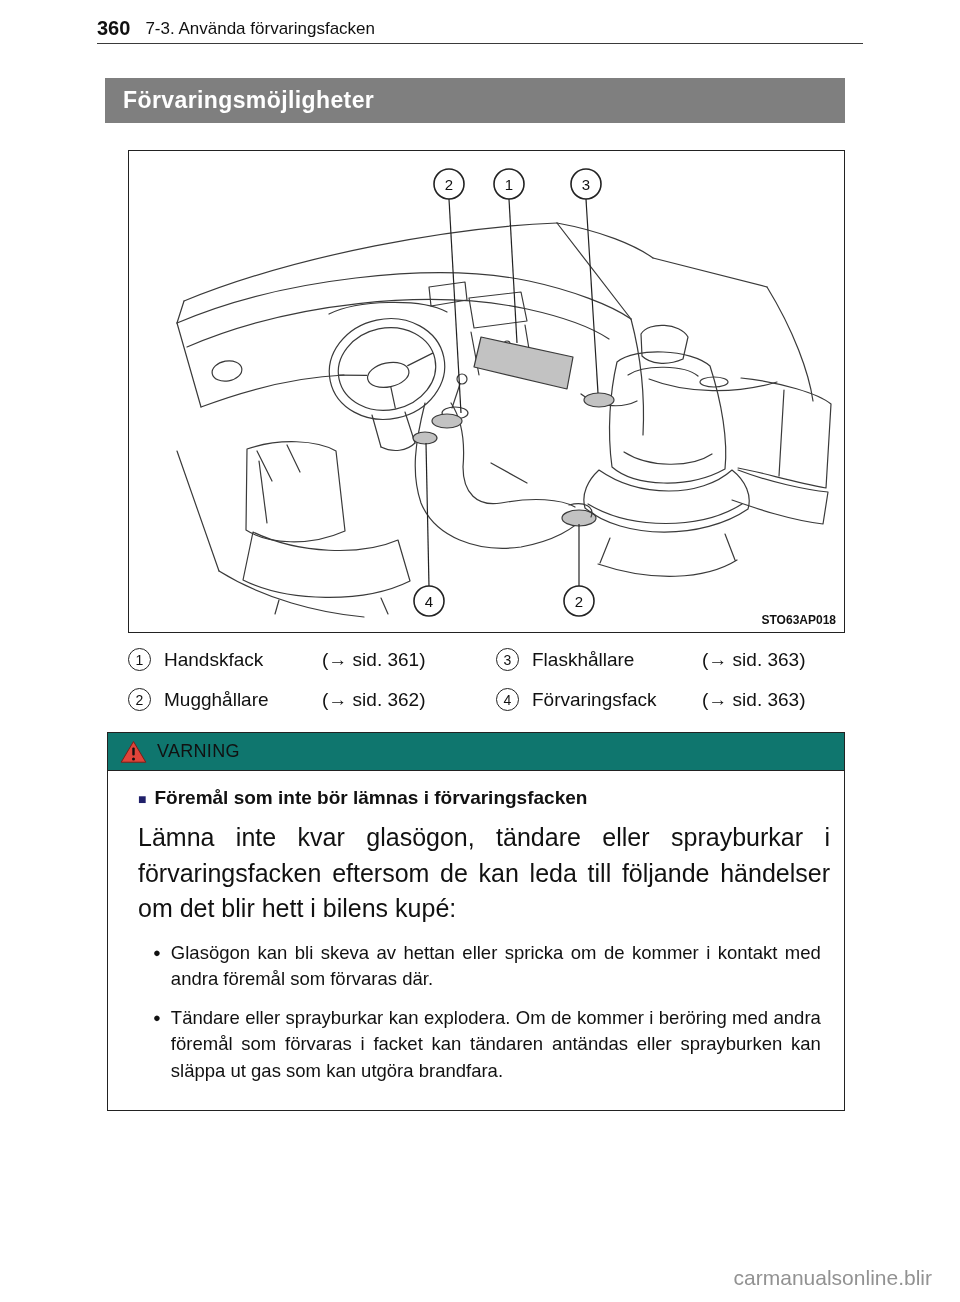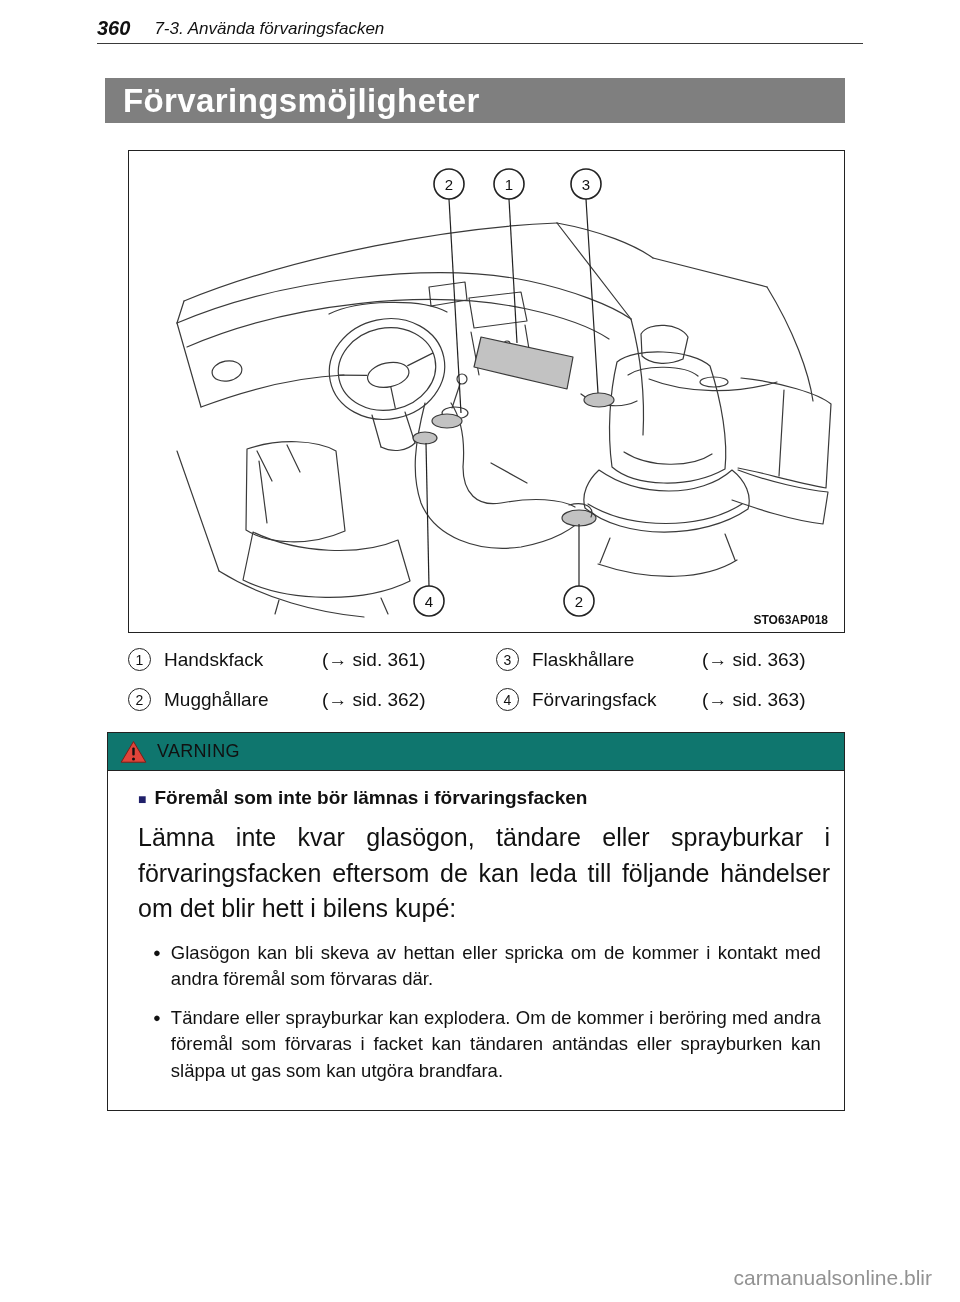--- a/index.html
+++ b/index.html
@@ -4,39 +4,39 @@
 <style>
   html,body{margin:0;padding:0;background:#ffffff;}
   .page{
     position:relative;width:960px;height:1302px;margin:0 auto;background:#fff;
     font-family:"Liberation Sans",sans-serif;color:#111;overflow:hidden;
   }
   
   .topbar{
     position:absolute;left:97px;top:14px;width:766px;height:30px;
     border-bottom:1.6px solid #3a3a3a;display:flex;align-items:flex-end;
-    gap:24px;padding-bottom:5px;box-sizing:border-box;font-style:italic;
+    gap:15px;padding-bottom:5px;box-sizing:border-box;
   }
   .pagenum{font-size:20px;font-weight:bold;line-height:1;}
   .section{font-size:17px;line-height:1.05;}
   
   .titlebar{
     position:absolute;left:105px;top:78px;width:740px;height:45px;
     background:#7f7f7f;color:#fff;display:flex;align-items:center;
-    padding-left:18px;box-sizing:border-box;font-size:33px;font-weight:bold;
+    padding-left:18px;box-sizing:border-box;font-size:23px;font-weight:bold;
     letter-spacing:.4px;
   }
   
   .figure-box{
     position:absolute;left:128px;top:150px;width:717px;height:483px;
     border:1px solid #222;box-sizing:border-box;background:#fff;
   }
   .figure-box svg{display:block;width:100%;height:100%;}
   .figcode{
-    position:absolute;right:16px;bottom:5px;font-size:12px;font-weight:bold;color:#111;
+    position:absolute;right:8px;bottom:5px;font-size:12px;font-weight:bold;color:#111;
   }
   
   .legend{
     position:absolute;left:128px;top:648px;width:717px;
     display:grid;grid-template-columns:368px 349px;row-gap:17px;
   }
   .legend-item{display:flex;align-items:center;font-size:19px;}
   .lnum{
     width:23px;height:23px;border:1.5px solid #222;border-radius:50%;
     display:flex;align-items:center;justify-content:center;font-size:14px;

